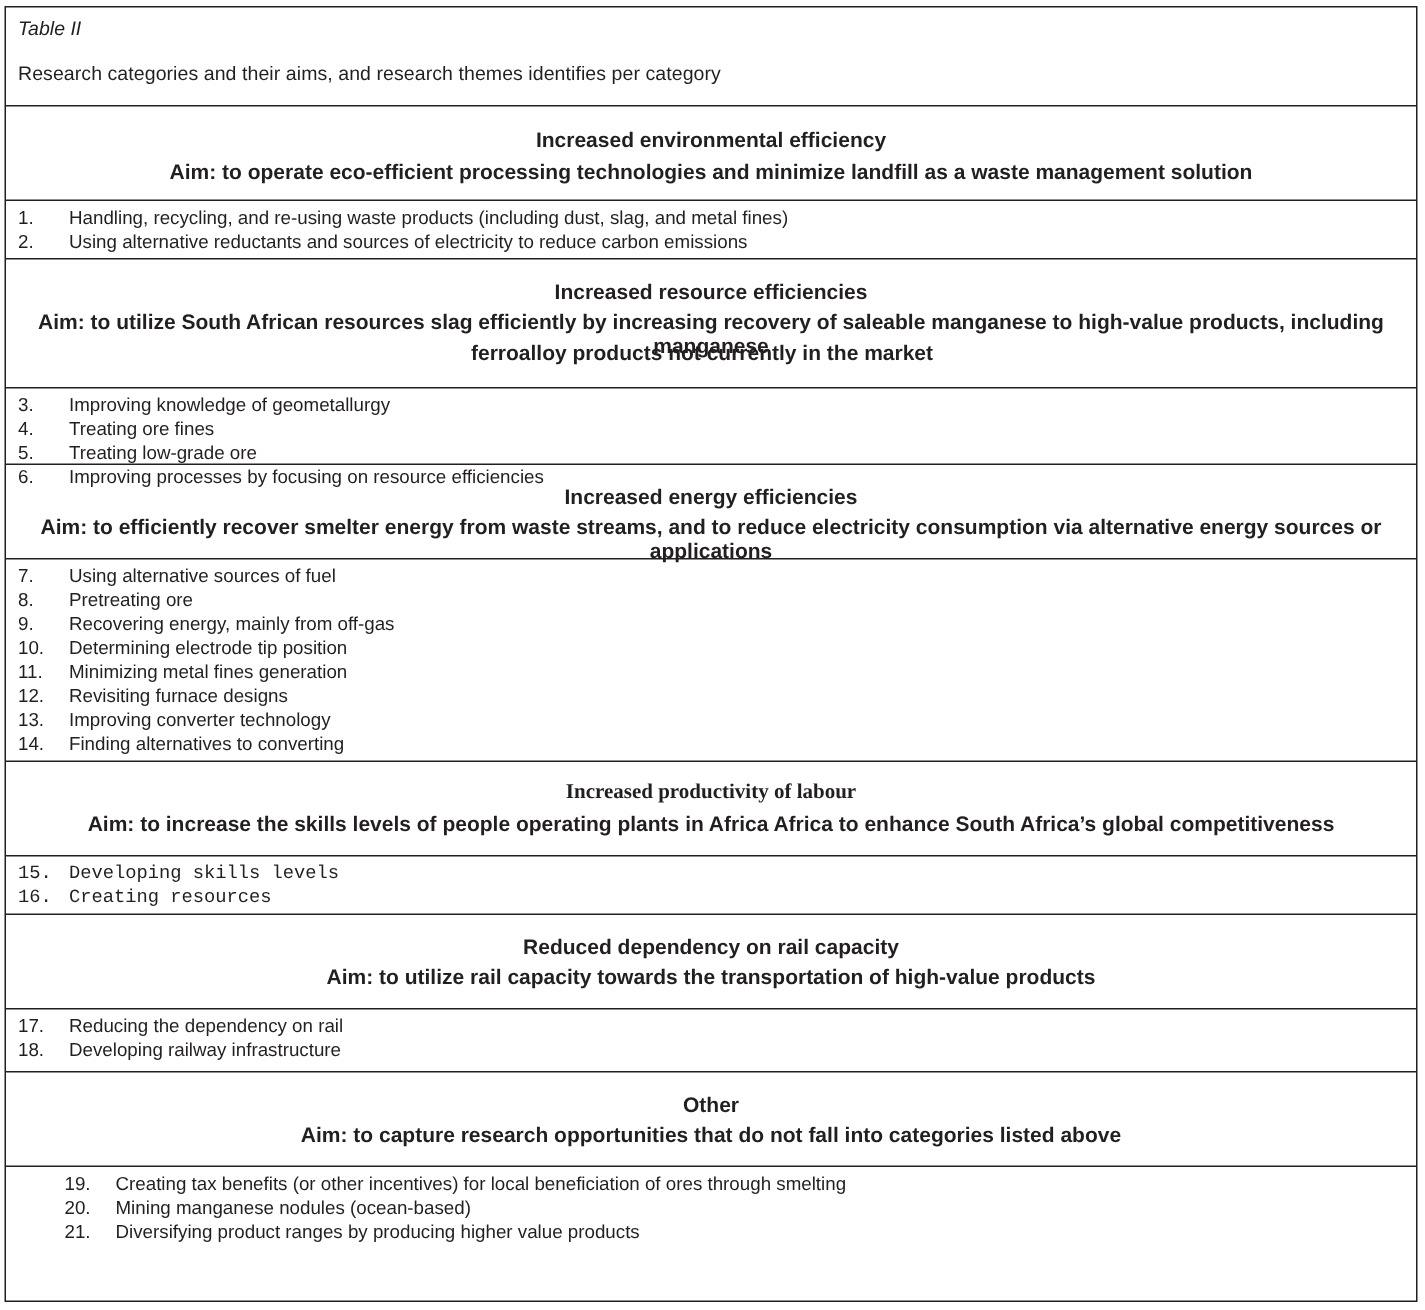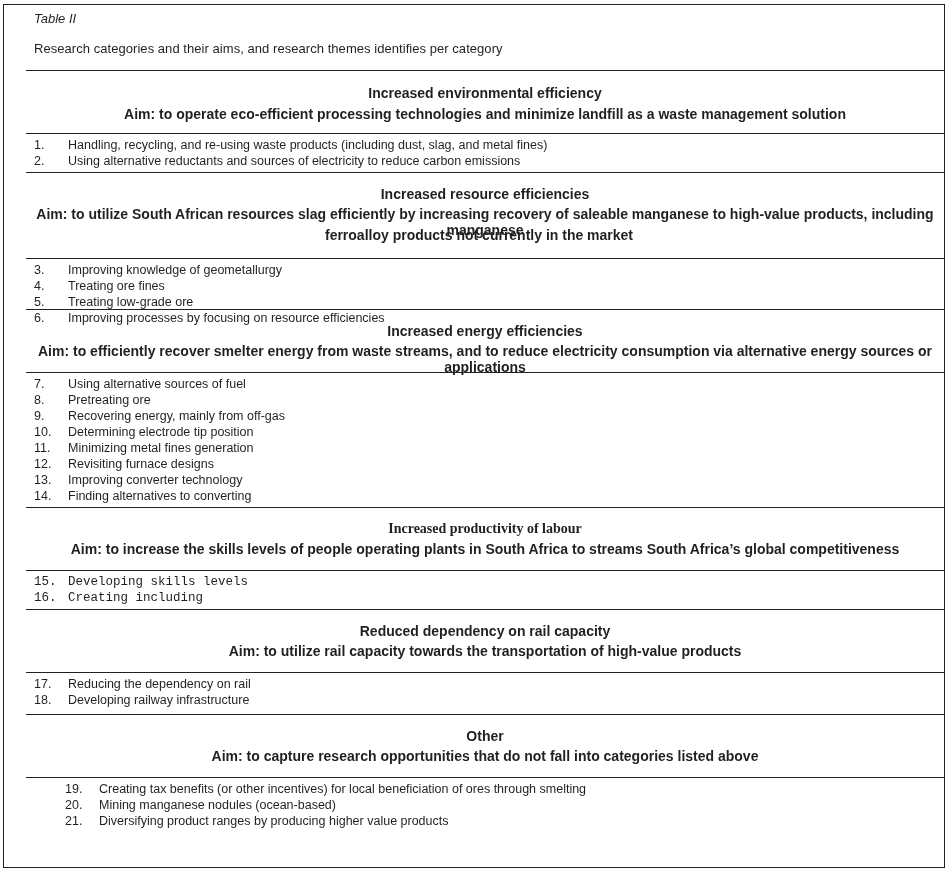--- a/index.html
+++ b/index.html
@@ -15,21 +15,20 @@
       color: #231f20;
     }
     .table {
       position: absolute;
       left: 3px;
       top: 4px;
       width: 942px;
       height: 864px;
       border: 1.3px solid #231f20;
       box-sizing: border-box;
-      padding-left: 22px;
     }
     .caption-label {
       position: absolute;
       left: 8px;
       top: 6px;
       font-size: 13px;
       font-style: italic;
     }
     .caption-title {
       position: absolute;
@@ -163,30 +162,30 @@
           <span class="item-num">13.</span>
           <span class="item-text">Improving converter technology</span>
         </div>
         <div class="item">
           <span class="item-num">14.</span>
           <span class="item-text">Finding alternatives to converting</span>
         </div>
       </div>
       <div class="cat-head" style="height: 63px;">
         <span class="cat-title" style="position: absolute; left: 0px; right: 0px; top: 13px; font-family: Liberation Serif, serif;">Increased productivity of labour</span>
-        <span class="cat-aim" style="position: absolute; left: 0px; right: 0px; top: 33px;">Aim: to increase the skills levels of people operating plants in South Africa to streams South Africa’s global competitiveness</span>
+        <span class="cat-aim" style="position: absolute; left: 0px; right: 0px; top: 33px;">Aim: to increase the skills levels of people operating plants in Africa Africa to enhance South Africa’s global competitiveness</span>
       </div>
       <div class="cat-items" style="height: 39px; padding-top: 3px; box-sizing: border-box; font-family: Liberation Mono, monospace;">
         <div class="item">
           <span class="item-num">15.</span>
           <span class="item-text">Developing skills levels</span>
         </div>
         <div class="item">
           <span class="item-num">16.</span>
-          <span class="item-text">Creating including</span>
+          <span class="item-text">Creating resources</span>
         </div>
       </div>
       <div class="cat-head" style="height: 63px;">
         <span class="cat-title" style="position: absolute; left: 0px; right: 0px; top: 13px;">Reduced dependency on rail capacity</span>
         <span class="cat-aim" style="position: absolute; left: 0px; right: 0px; top: 33px;">Aim: to utilize rail capacity towards the transportation of high-value products</span>
       </div>
       <div class="cat-items" style="height: 42px; padding-top: 3px; box-sizing: border-box;">
         <div class="item">
           <span class="item-num">17.</span>
           <span class="item-text">Reducing the dependency on rail</span>

